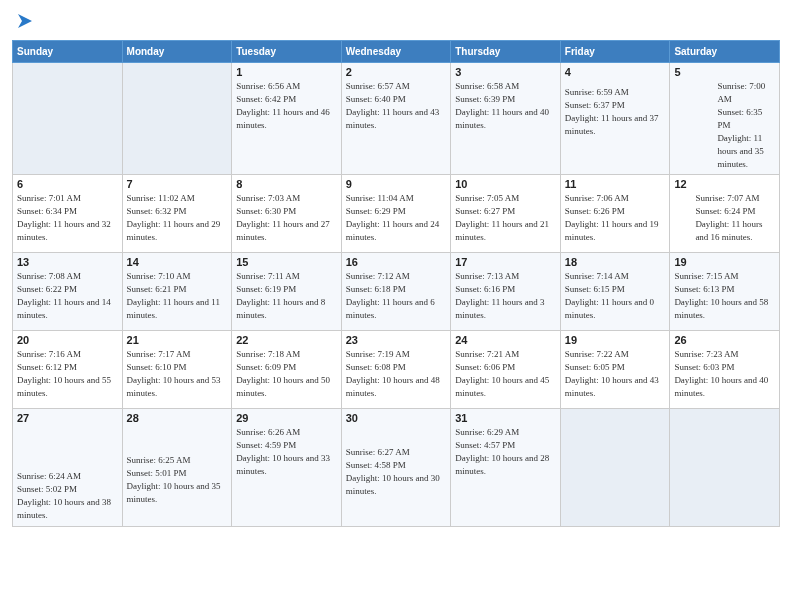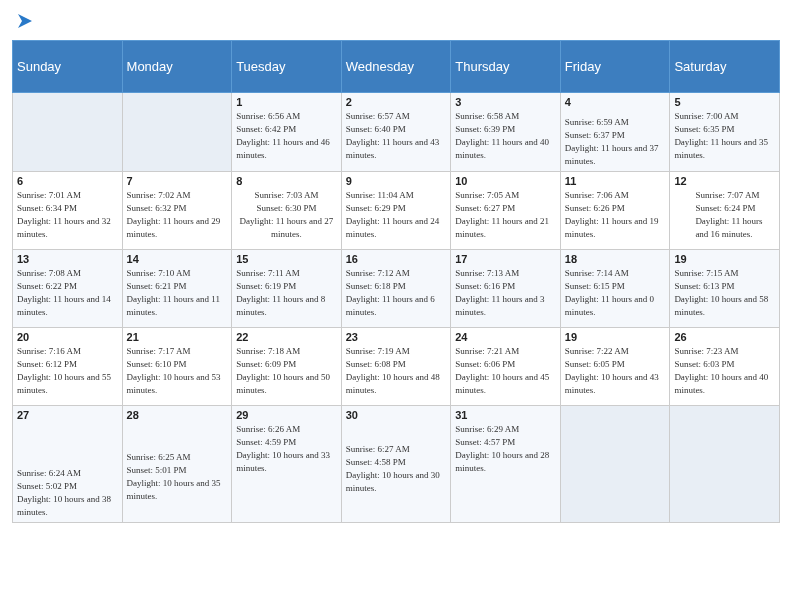--- a/index.html
+++ b/index.html
@@ -40,24 +40,24 @@
       margin-top: 2px;
     }
     table {
       width: 100%;
       border-collapse: collapse;
       font-size: 9.5px;
     }
     thead tr th {
       background-color: #3d7ebf;
       color: white;
-      padding: 18px 4px;
+      padding: 5px 4px;
       text-align: left;
-      font-size: 13px;
-      font-weight: normal;
+      font-size: 10px;
+      font-weight: bold;
       border: 1px solid #5a9ad4;
     }
     tbody tr td {
       border: 1px solid #ccc;
       padding: 3px 4px;
       vertical-align: top;
       width: 14.28%;
       height: 78px;
       background: #fff;
     }
@@ -141,41 +141,41 @@
 Daylight: 11 hours and 40 minutes.</div>
           </td>
           <td>
             <span class="day-num">4</span>
             <div class="day-info" style="white-space: pre-line; margin-top: 8px;">Sunrise: 6:59 AM
 Sunset: 6:37 PM
 Daylight: 11 hours and 37 minutes.</div>
           </td>
           <td>
             <span class="day-num">5</span>
-            <div class="day-info" style="white-space: pre-line;">Sunrise: 7:00 AM
+            <div class="day-info" style="white-space: pre-line; margin-left: 43px;">Sunrise: 7:00 AM
 Sunset: 6:35 PM
 Daylight: 11 hours and 35 minutes.</div>
           </td>
         </tr>
         <tr>
           <td>
             <span class="day-num">6</span>
             <div class="day-info" style="white-space: pre-line;">Sunrise: 7:01 AM
 Sunset: 6:34 PM
 Daylight: 11 hours and 32 minutes.</div>
           </td>
           <td>
             <span class="day-num">7</span>
-            <div class="day-info" style="white-space: pre-line;">Sunrise: 7:02 AM
+            <div class="day-info" style="white-space: pre-line;">Sunrise: 11:02 AM
 Sunset: 6:32 PM
 Daylight: 11 hours and 29 minutes.</div>
           </td>
           <td>
             <span class="day-num">8</span>
-            <div class="day-info" style="white-space: pre-line; text-align: center;">Sunrise: 7:03 AM
+            <div class="day-info" style="white-space: pre-line;">Sunrise: 7:03 AM
 Sunset: 6:30 PM
 Daylight: 11 hours and 27 minutes.</div>
           </td>
           <td>
             <span class="day-num">9</span>
             <div class="day-info" style="white-space: pre-line;">Sunrise: 11:04 AM
 Sunset: 6:29 PM
 Daylight: 11 hours and 24 minutes.</div>
           </td>
           <td>

